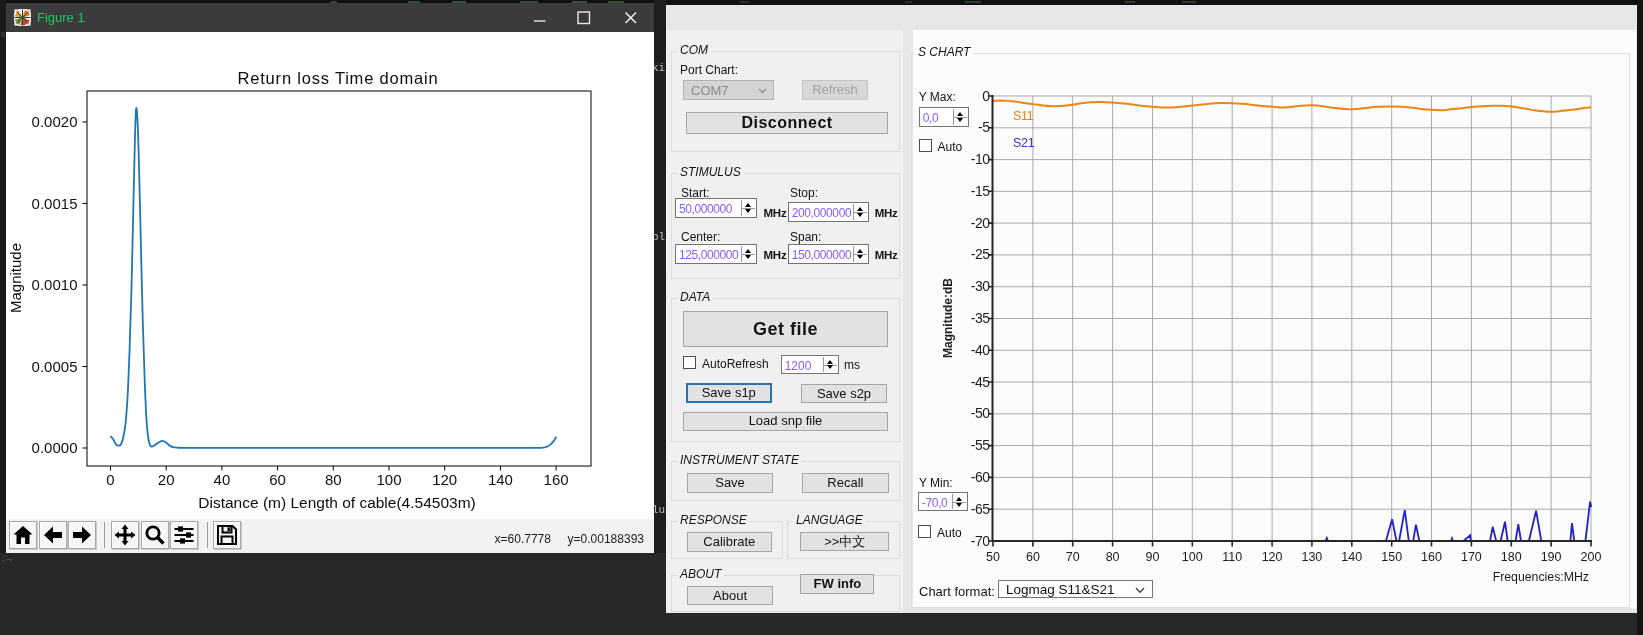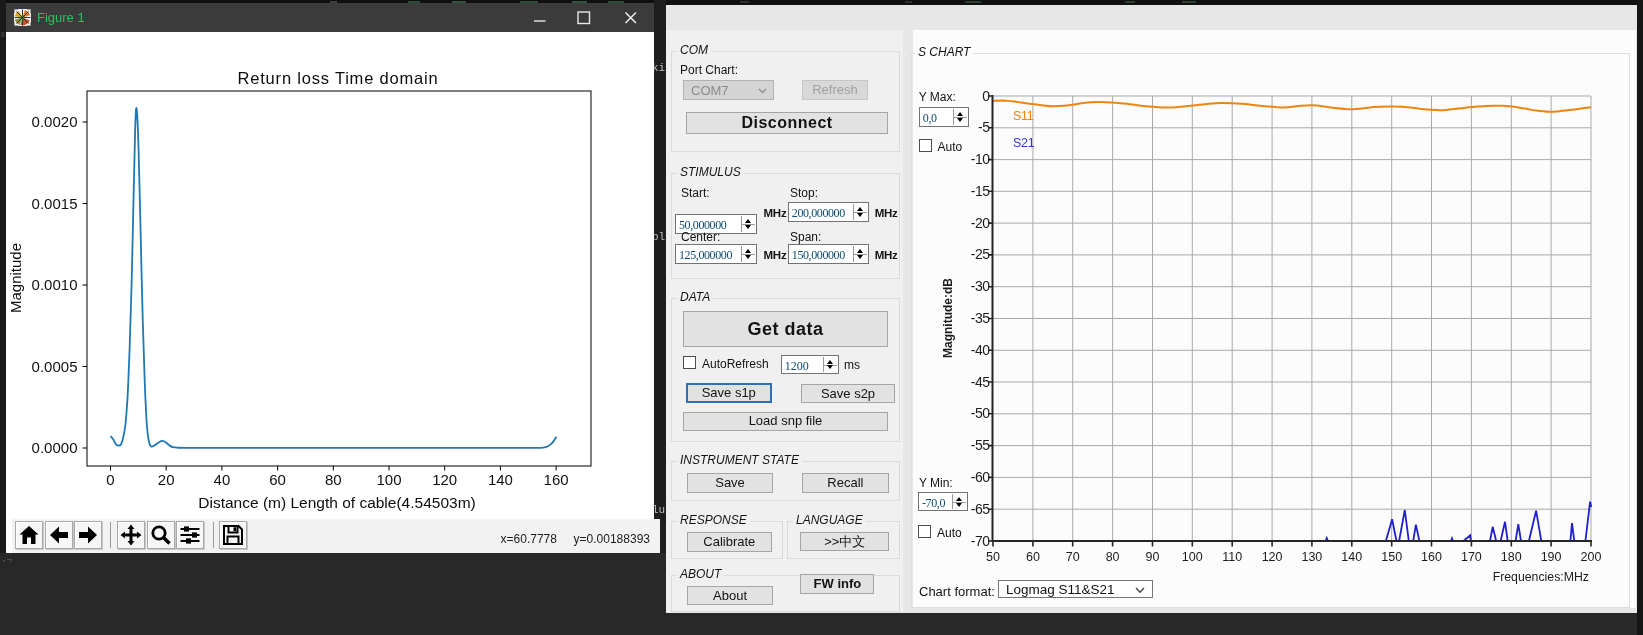--- a/index.html
+++ b/index.html
@@ -10,21 +10,21 @@
 #figwin{left:6px;top:3px;width:648px;height:550px;background:#fff;}
 #vnawin{left:666px;top:5px;width:971px;height:608px;background:#e7e7e7;}
 .tbar{left:0;top:0;right:0;background:#3b3b3b;color:#22c55e;font-size:13px;}
 .wbtn{position:absolute;}
 
 .grp{position:absolute;border:1px solid #dbdbdb;}
 .glab{position:absolute;top:-8px;left:5px;background:#f0f0f0;padding:0 3px;font-size:12px;color:#131313;line-height:13px;white-space:nowrap;font-style:italic;}
 .lab{position:absolute;font-size:12px;color:#131313;white-space:nowrap;}
 .btn{position:absolute;background:#e2e2e2;border:1px solid #a5a5a5;font-size:13px;color:#131313;text-align:center;box-sizing:border-box;white-space:nowrap;}
 .spin{position:absolute;background:#fff;border:1px solid #737373;box-sizing:border-box;}
-.spin .val{position:absolute;left:3px;top:3px;font-size:12px;color:#0c4a6e;letter-spacing:-0.4px;white-space:nowrap;font-family:Liberation Serif, serif;}
+.spin .val{position:absolute;left:3px;top:3px;font-size:12px;color:#8b5cf6;letter-spacing:-0.4px;white-space:nowrap;}
 .ud{position:absolute;top:1px;bottom:1px;right:1px;width:13px;background:#fdfdfd;border-left:1px solid #9a9a9a;}
 .ud .dv{position:absolute;left:0;right:0;top:50%;height:1px;background:#9a9a9a;}
 .ua,.da{position:absolute;left:50%;margin-left:-3.5px;width:0;height:0;border-left:3.5px solid transparent;border-right:3.5px solid transparent;}
 .ua{border-bottom:4.5px solid #000;top:18%;}
 .da{border-top:4.5px solid #000;bottom:18%;}
 .cb{position:absolute;width:13px;height:13px;background:#fff;border:1px solid #4d4d4d;box-sizing:border-box;}
 .spk{position:absolute;}
 .tbtn{width:28px;height:28px;background:#f6f6f6;border:1px solid #a8a8a8;box-sizing:border-box;box-shadow:inset 1px 1px 0 #fff,1px 1px 0 #c8c8c8;}
 .tbtn svg{display:block;margin:1px auto;}
 .mhz{font-weight:bold;font-size:11.5px;letter-spacing:-0.3px;}
@@ -107,21 +107,21 @@
           <text x="71.5" y="176.7">0.0015</text>
           <text x="71.5" y="258.2">0.0010</text>
     <text x="71.5" y="339.7">0.0005</text>
           <text x="71.5" y="421.2">0.0000</text>
    </g>
   </g>
   <text x="331" y="476" font-size="15.5" fill="#0d0d0d" text-anchor="middle" font-family="Liberation Sans">Distance (m) Length of cable(4.54503m)</text>
   <text transform="translate(15,246) rotate(-90)" font-size="15" fill="#0d0d0d" text-anchor="middle" font-family="Liberation Sans">Magnitude</text>
   <path id="figcurve" d="M 104.5 404.0 C 104.9 404.5 106.1 405.6 107.0 407.0 C 107.9 408.4 109.0 411.2 110.0 412.3 C 111.0 413.4 112.2 413.6 113.0 413.6 C 113.8 413.6 114.3 413.4 115.0 412.2 C 115.7 411.0 116.2 409.9 117.0 406.5 C 117.8 403.1 118.8 398.8 119.5 392.0 C 120.2 385.2 120.8 378.0 121.5 366.0 C 122.2 354.0 122.8 338.3 123.5 320.0 C 124.2 301.7 124.8 281.3 125.5 256.0 C 126.2 230.7 126.9 193.3 127.5 168.0 C 128.1 142.7 128.6 119.2 129.0 104.0 C 129.4 88.8 129.8 78.8 130.2 76.5 C 130.6 74.2 131.1 80.4 131.6 90.0 C 132.1 99.6 132.5 114.3 133.0 134.0 C 133.5 153.7 134.2 182.0 134.8 208.0 C 135.4 234.0 136.1 266.0 136.8 290.0 C 137.5 314.0 138.1 335.0 138.8 352.0 C 139.5 369.0 140.1 382.5 140.8 392.0 C 141.5 401.5 142.1 405.3 142.8 409.0 C 143.5 412.7 144.1 413.4 144.8 414.3 C 145.5 415.2 146.1 414.5 147.0 414.2 C 147.9 413.9 149.0 413.1 150.0 412.4 C 151.0 411.7 152.0 410.8 153.0 410.2 C 154.0 409.6 155.0 409.1 155.8 409.0 C 156.6 408.9 157.1 408.9 158.0 409.3 C 158.9 409.7 160.0 410.6 161.0 411.3 C 162.0 412.1 163.0 413.2 164.0 413.8 C 165.0 414.4 165.8 414.9 167.0 415.2 C 168.2 415.5 169.0 415.6 171.0 415.7 C 173.0 415.8 173.5 415.9 179.0 415.9 C 184.5 415.9 191.5 415.9 204.0 415.9 C 216.5 415.9 235.7 415.9 254.0 415.9 C 272.3 415.9 292.3 415.9 314.0 415.9 C 335.7 415.9 360.7 415.9 384.0 415.9 C 407.3 415.9 434.0 415.9 454.0 415.9 C 474.0 415.9 491.5 415.9 504.0 415.9 C 516.5 415.9 523.5 415.9 529.0 415.9 C 534.5 415.8 534.8 415.9 537.0 415.6 C 539.2 415.3 540.7 414.8 542.0 414.2 C 543.3 413.6 544.0 413.0 545.0 412.1 C 546.0 411.2 547.1 409.8 548.0 408.6 C 548.9 407.4 550.1 405.4 550.5 404.8" fill="none" stroke="#1f77b4" stroke-width="1.8" stroke-linejoin="round"></path>
  </svg>
- <div class="abs" style="left:0;top:516px;width:648px;height:34px;background:#f2f2f2;margin-left:6px;">
+ <div class="abs" style="left:0;top:516px;width:648px;height:34px;background:#f2f2f2;">
   <div class="abs tbtn" style="left:3px;top:2px;">
         <svg width="24" height="24" viewBox="0 0 24 24">
           <path d="M12 3 L21.5 11.5 H18.5 V21 H14 V14.5 H10 V21 H5.5 V11.5 H2.5 Z" fill="#000"></path>
         </svg>
       </div>
   <div class="abs tbtn" style="left:32.5px;top:2px;">
         <svg width="24" height="24" viewBox="0 0 24 24">
           <path d="M21 9 H12 V3.5 L3 12 L12 20.5 V15 H21 Z" fill="#000"></path>
         </svg>
       </div>
@@ -179,21 +179,21 @@
           <path d="M1 1 L4.5 4.5 L8 1" stroke="#909090" stroke-width="1.4" fill="none"></path>
         </svg>
   </div>
   <div class="btn" style="left:136px;top:50px;width:66px;height:20px;line-height:18px;background:#d8d8d8;border-color:#c6c6c6;color:#a0a0a0;">Refresh</div>
   <div class="btn" style="left:20px;top:82px;width:202px;height:22px;line-height:20px;font-size:16px;font-weight:bold;letter-spacing:.5px;">Disconnect</div>
 
   <div class="grp" style="left:5px;top:143px;width:227px;height:104px;">
         <span class="glab">STIMULUS</span>
       </div>
   <div class="lab" style="left:15px;top:156px;">Start:</div>
-  <div class="spin" style="left:9px;top:184px;width:82px;height:20px;">
+  <div class="spin" style="left:9px;top:168px;width:82px;height:20px;">
         <span class="val">50,000000</span>
         <div class="ud">
           <div class="dv"></div>
           <div class="ua"></div>
           <div class="da"></div>
         </div>
       </div>
   <div class="lab mhz" style="left:97.6px;top:176.5px;">MHz</div>
   <div class="lab" style="left:124px;top:156px;">Stop:</div>
   <div class="spin" style="left:121.8px;top:172px;width:81px;height:20px;">
@@ -222,34 +222,34 @@
           <div class="dv"></div>
           <div class="ua"></div>
           <div class="da"></div>
         </div>
       </div>
   <div class="lab mhz" style="left:208.7px;top:218.5px;">MHz</div>
 
   <div class="grp" style="left:5px;top:268px;width:227px;height:142px;">
         <span class="glab">DATA</span>
       </div>
-  <div class="btn" style="left:17px;top:281px;width:205px;height:36px;line-height:34px;font-size:18px;font-weight:bold;letter-spacing:.5px;">Get data</div>
+  <div class="btn" style="left:17px;top:281px;width:205px;height:36px;line-height:34px;font-size:18px;font-weight:bold;letter-spacing:.5px;">Get file</div>
   <div class="cb" style="left:17px;top:326px;"></div>
   <div class="lab" style="left:36px;top:327px;">AutoRefresh</div>
   <div class="spin" style="left:114.7px;top:325px;width:58px;height:19px;">
         <span class="val" style="letter-spacing:0;">1200</span>
         <div class="ud">
           <div class="dv"></div>
           <div class="ua"></div>
           <div class="da"></div>
         </div>
       </div>
   <div class="lab" style="left:178px;top:328px;">ms</div>
   <div class="btn" style="left:20px;top:352.6px;width:85.5px;height:20.5px;line-height:16px;border:2px solid #2c70b9;">Save s1p</div>
-  <div class="btn" style="left:135px;top:354px;width:94px;height:19px;line-height:17px;">Save s2p</div>
+  <div class="btn" style="left:135px;top:354px;width:86px;height:19px;line-height:17px;">Save s2p</div>
   <div class="btn" style="left:17px;top:382px;width:205px;height:18.5px;line-height:16.5px;">Load snp file</div>
 
   <div class="grp" style="left:5px;top:430.6px;width:227px;height:38px;">
         <span class="glab">INSTRUMENT STATE</span>
       </div>
   <div class="btn" style="left:20.8px;top:443.4px;width:86.5px;height:19.3px;line-height:17.3px;">Save</div>
   <div class="btn" style="left:135.6px;top:443.4px;width:87.6px;height:19.3px;line-height:17.3px;">Recall</div>
 
   <div class="grp" style="left:5px;top:490.9px;width:110px;height:36px;">
         <span class="glab">RESPONSE</span>

